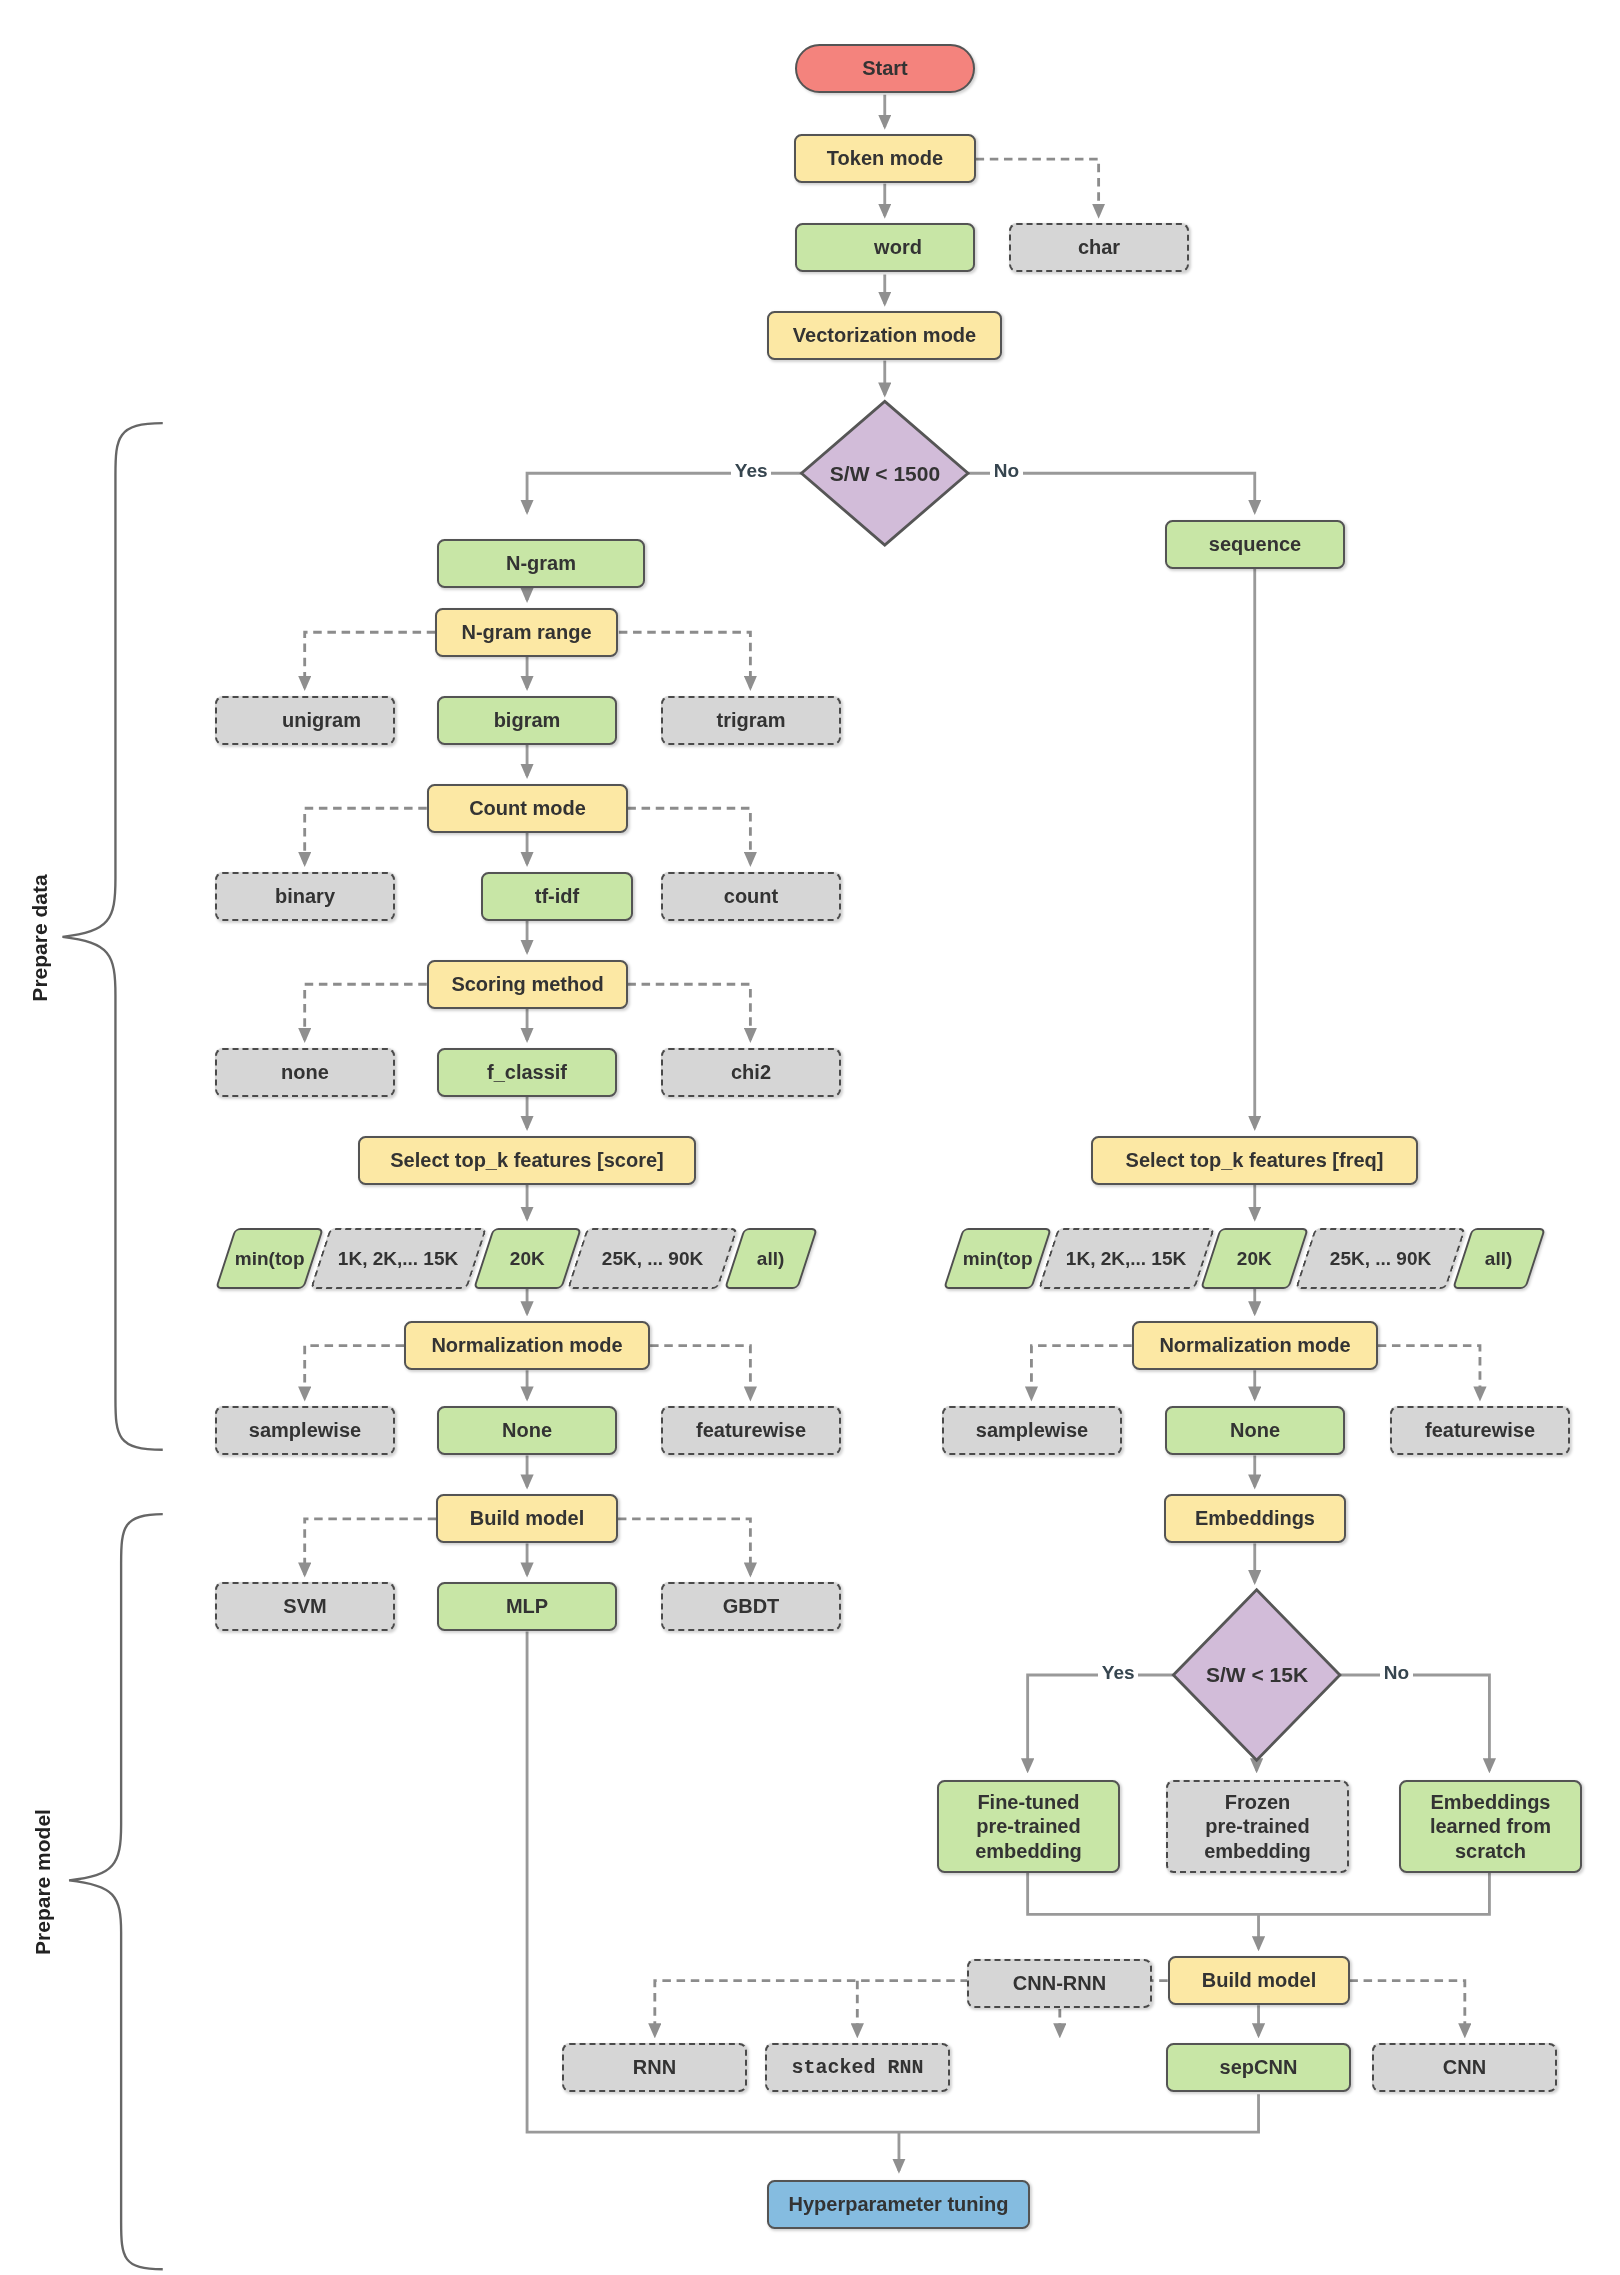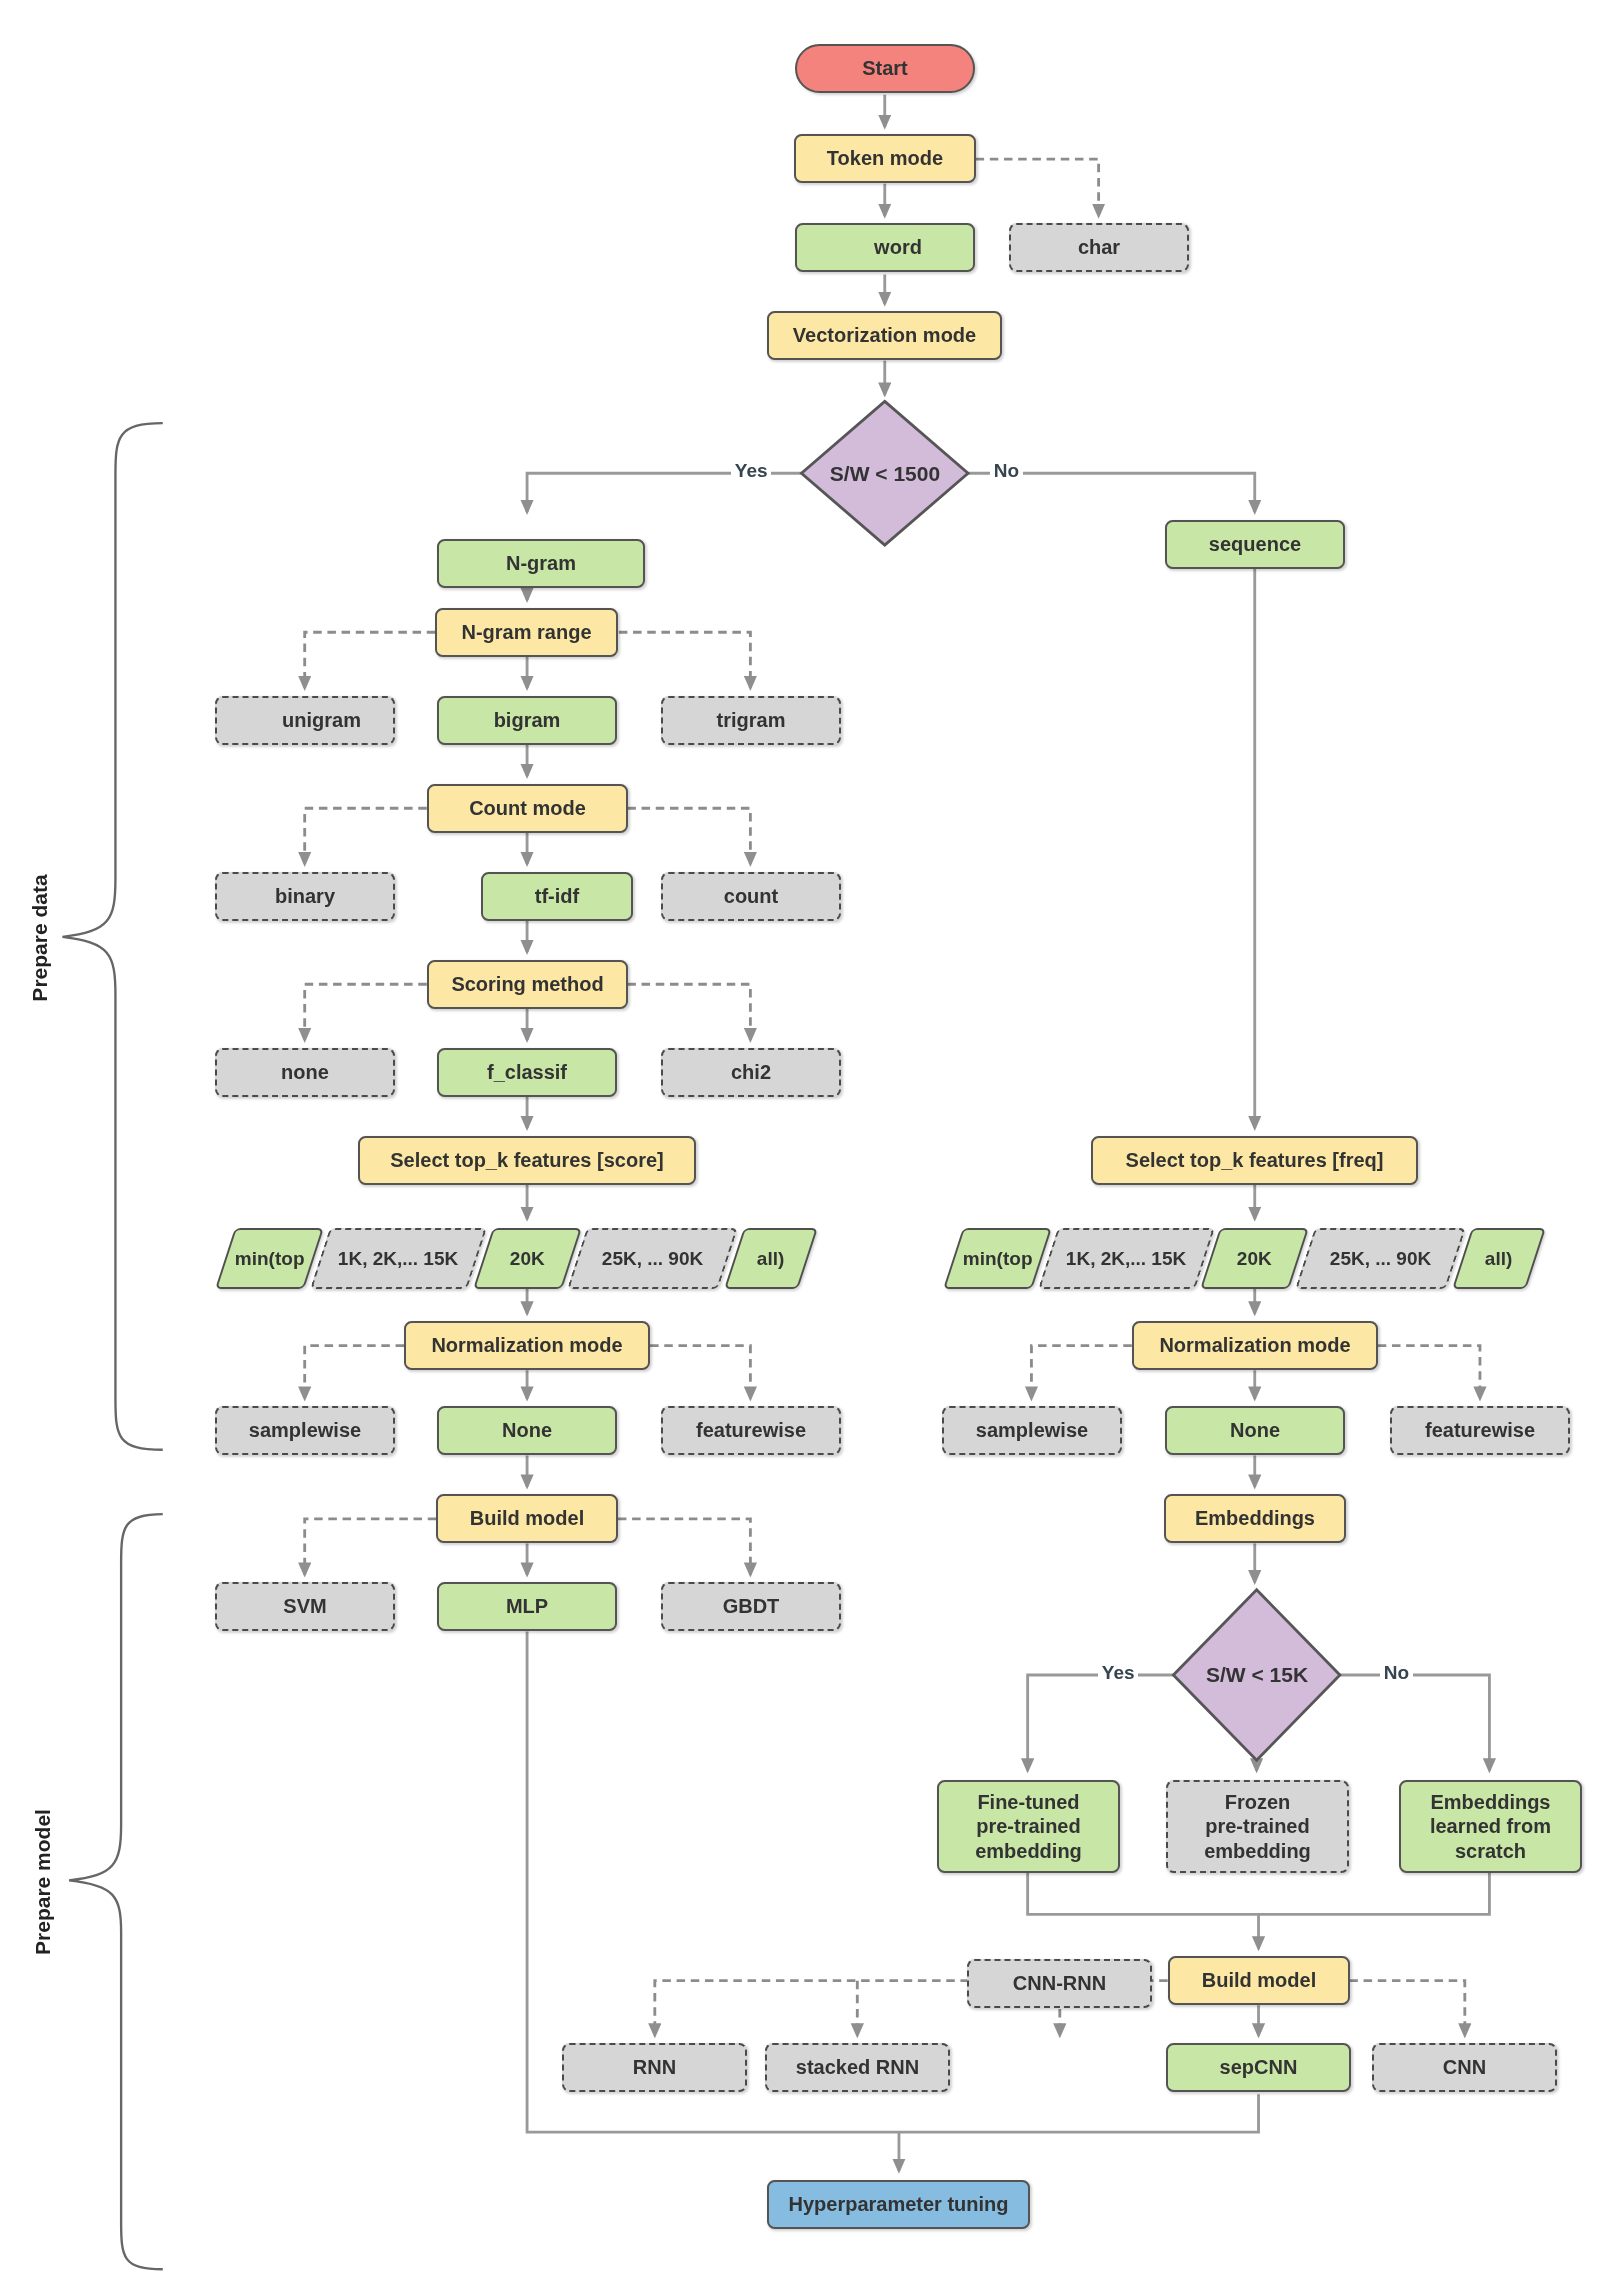--- a/index.html
+++ b/index.html
@@ -200,21 +200,21 @@
 embedding</div>
   <div class="node grayd tall" style="left:1166px;top:1780px;width:183px;">Frozen
 pre-trained
 embedding</div>
   <div class="node green tall" style="left:1399px;top:1780px;width:183px;">Embeddings
 learned from
 scratch</div>
 
   <div class="node yellow" style="left:1168px;top:1956px;width:182px;">Build model</div>
   <div class="node grayd" style="left:562px;top:2043px;width:185px;">RNN</div>
-  <div class="node grayd" style="left:765px;top:2043px;width:185px;">stacked RNN</div>
+  <div class="node grayd" style="left:765px;top:2043px;width:185px;font-family:Liberation Mono, monospace;">stacked RNN</div>
   <div class="node grayd" style="left:967px;top:1934px;width:185px;margin-top:25px;">CNN-RNN</div>
   <div class="node green" style="left:1166px;top:2043px;width:185px;">sepCNN</div>
   <div class="node grayd" style="left:1372px;top:2043px;width:185px;">CNN</div>
 
   <div class="node blue" style="left:767px;top:2180px;width:263px;">Hyperparameter tuning</div>
 
 </div>
 
 
 </body></html>

